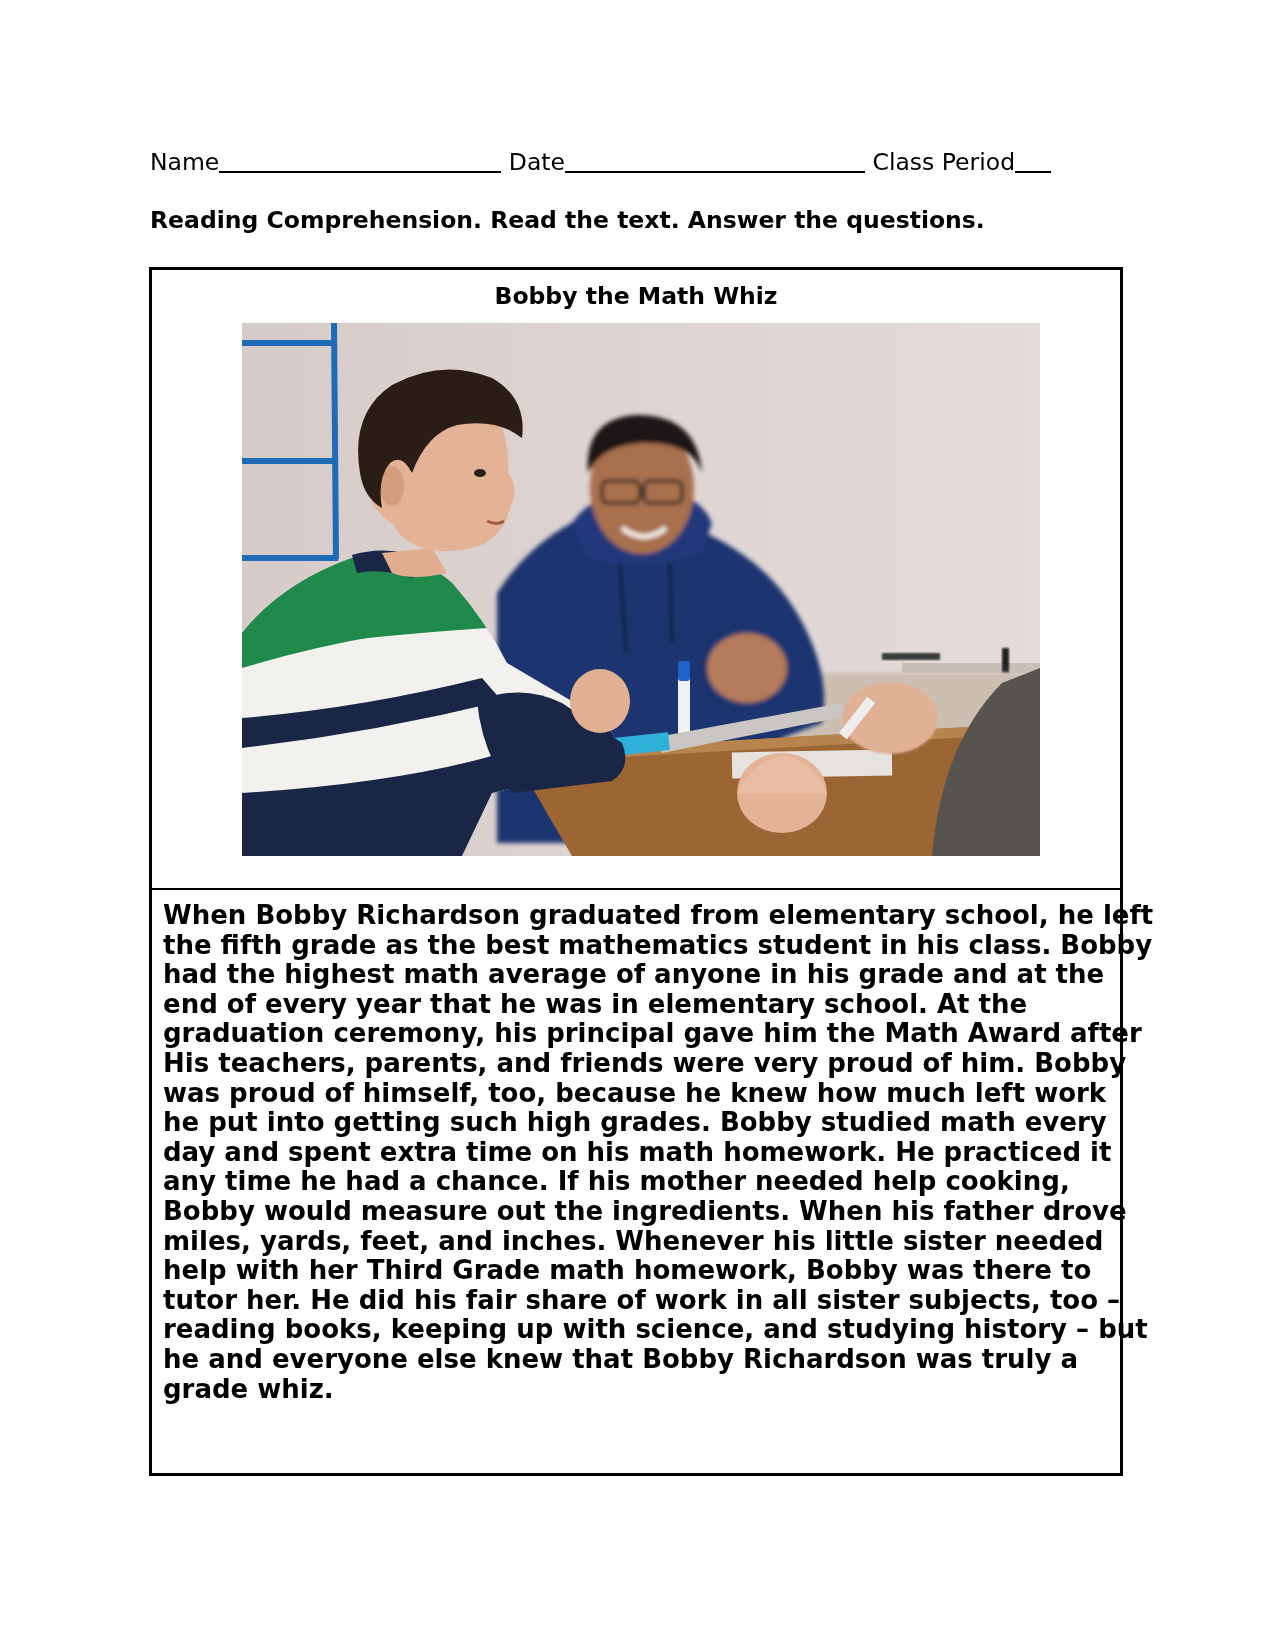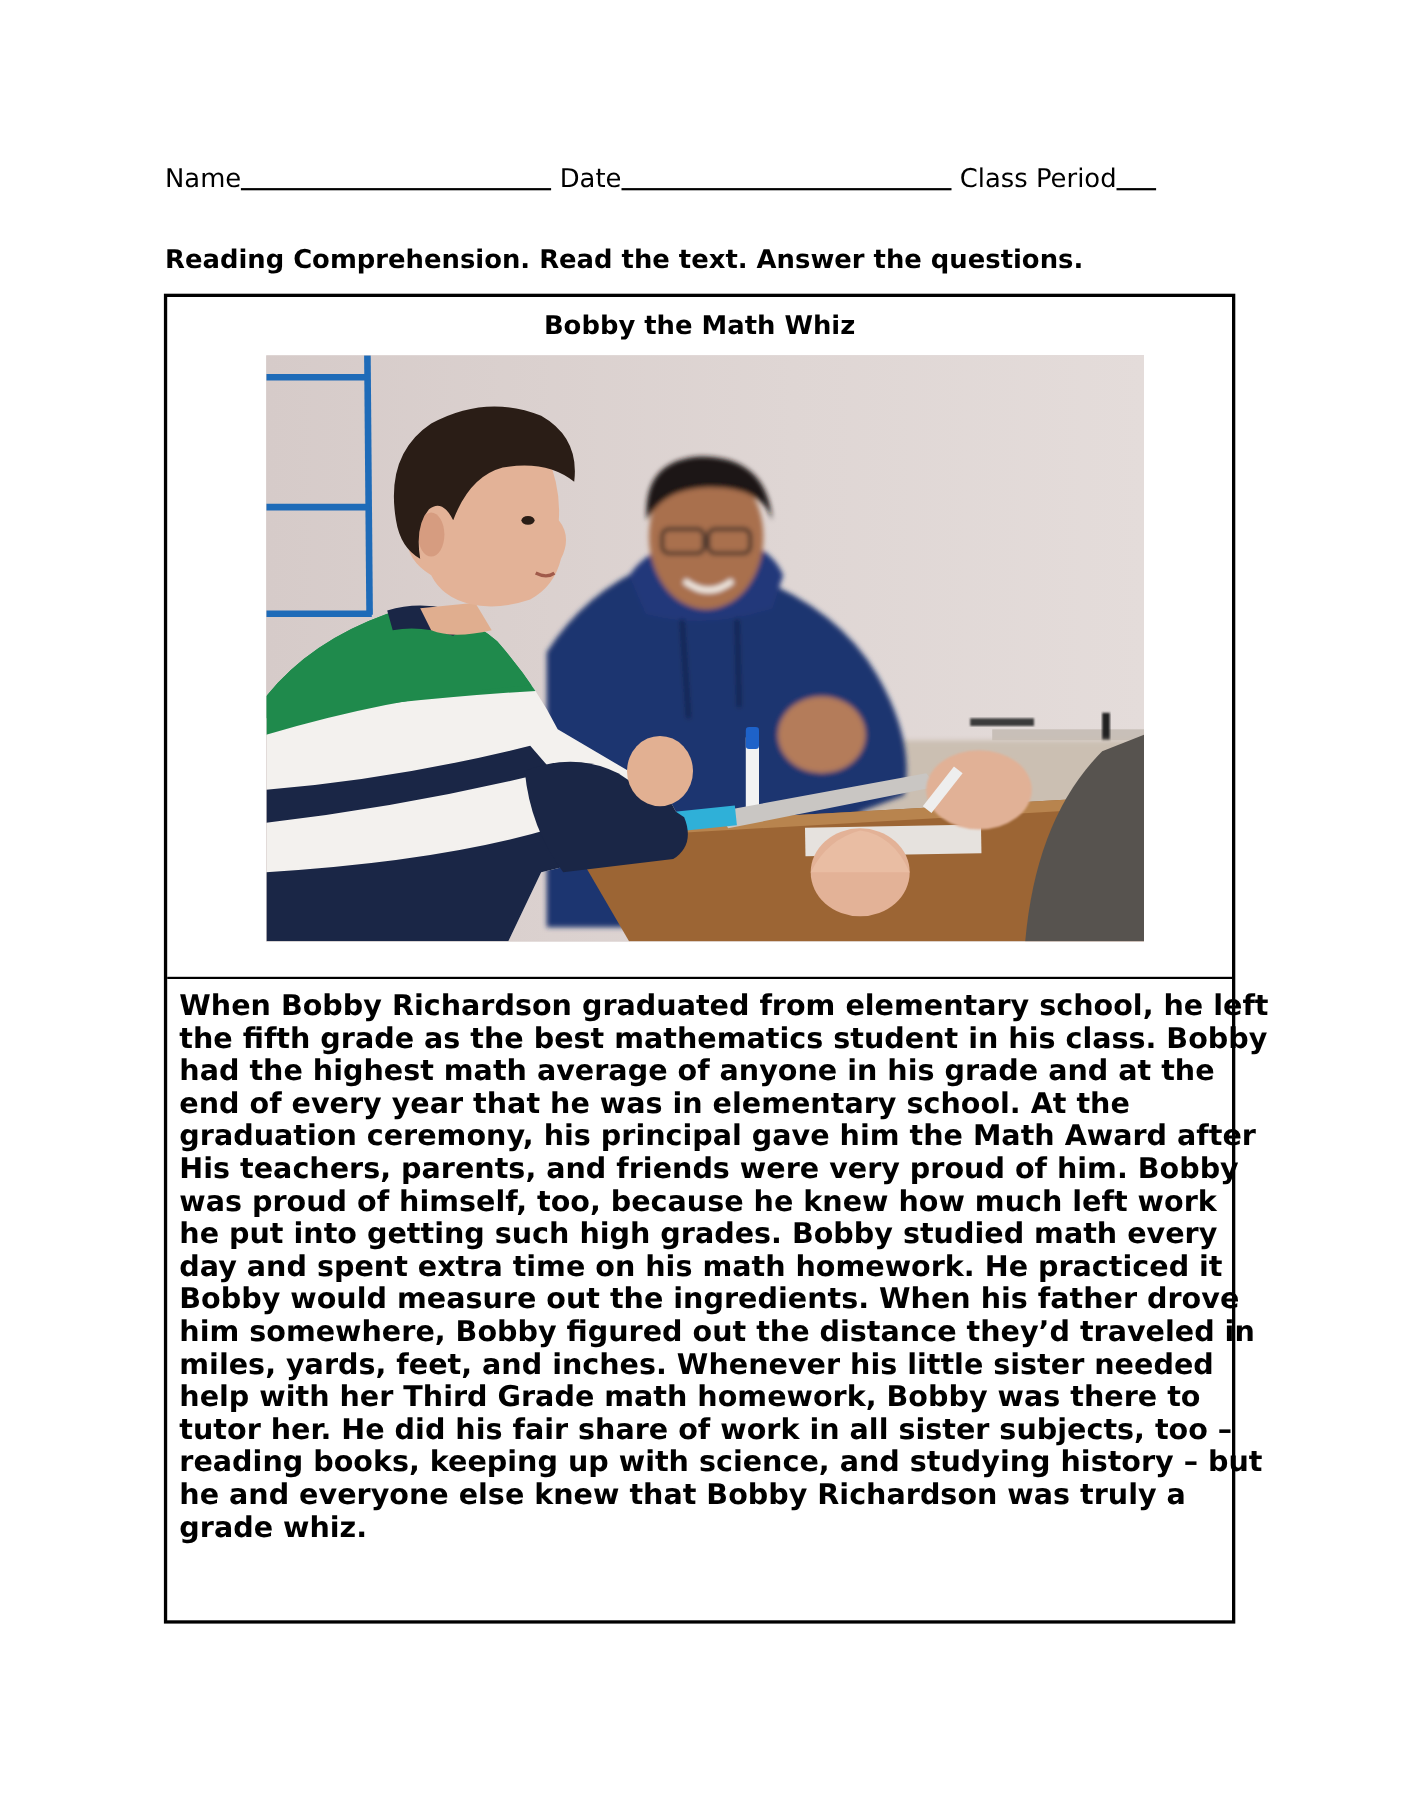--- a/index.html
+++ b/index.html
@@ -1,21 +1,21 @@
 <!DOCTYPE html>
 <html><head>
 <meta charset="utf-8">
 <style>
   html, body { margin: 0; padding: 0; background: #ffffff; }
   body { width: 1275px; height: 1650px; position: relative; overflow: hidden;
          font-family: "DejaVu Sans", sans-serif; color: #000; }
   .header-line { position: absolute; left: 150px; top: 148px; font-weight: normal;
                  font-size: 23.5px; white-space: nowrap; letter-spacing: 0px; }
   .instructions { position: absolute; left: 150px; top: 206px; font-weight: bold;
-                  font-size: 23.5px; white-space: nowrap; margin-top: 16px; }
+                  font-size: 23.5px; white-space: nowrap; }
   .blank { display: inline-block; border-bottom: 2.5px solid #000; height: 22px; vertical-align: baseline; margin-bottom: -3px; }
   .story-box { position: absolute; left: 149px; top: 267px; width: 974px; height: 1209px;
                border: 3px solid #000; box-sizing: border-box; }
   .title { position: absolute; left: 0; right: 0; top: 12px; text-align: center;
            font-weight: bold; font-size: 23.5px; }
   .photo { position: absolute; left: 90px; top: 53px; width: 798px; height: 533px; overflow: hidden;
            background: #d8ccca; }
   .divider { position: absolute; left: 0; right: 0; top: 618px; border-top: 2.5px solid #000; }
   .body-text { position: absolute; left: 11px; right: 6px; top: 631px; font-weight: bold;
                font-size: 26px; line-height: 29.6px; }
@@ -141,22 +141,22 @@
   <div class="body-text">
     <span class="line">When Bobby Richardson graduated from elementary school, he left</span>
     <span class="line">the fifth grade as the best mathematics student in his class. Bobby</span>
     <span class="line">had the highest math average of anyone in his grade and at the</span>
     <span class="line">end of every year that he was in elementary school. At the</span>
     <span class="line">graduation ceremony, his principal gave him the Math Award after</span>
     <span class="line">His teachers, parents, and friends were very proud of him. Bobby</span>
     <span class="line">was proud of himself, too, because he knew how much left work</span>
     <span class="line">he put into getting such high grades. Bobby studied math every</span>
     <span class="line">day and spent extra time on his math homework. He practiced it</span>
+    <span class="line">any time he had a chance. If his mother needed help cooking,</span>
     <span class="line">Bobby would measure out the ingredients. When his father drove</span>
-    <span class="line">him somewhere, Bobby figured out the distance they’d traveled in</span>
     <span class="line">miles, yards, feet, and inches. Whenever his little sister needed</span>
     <span class="line">help with her Third Grade math homework, Bobby was there to</span>
     <span class="line">tutor her. He did his fair share of work in all sister subjects, too –</span>
     <span class="line">reading books, keeping up with science, and studying history – but</span>
     <span class="line">he and everyone else knew that Bobby Richardson was truly a</span>
     <span class="line">grade whiz.</span>
   </div>
 </div>
 
 </body></html>

